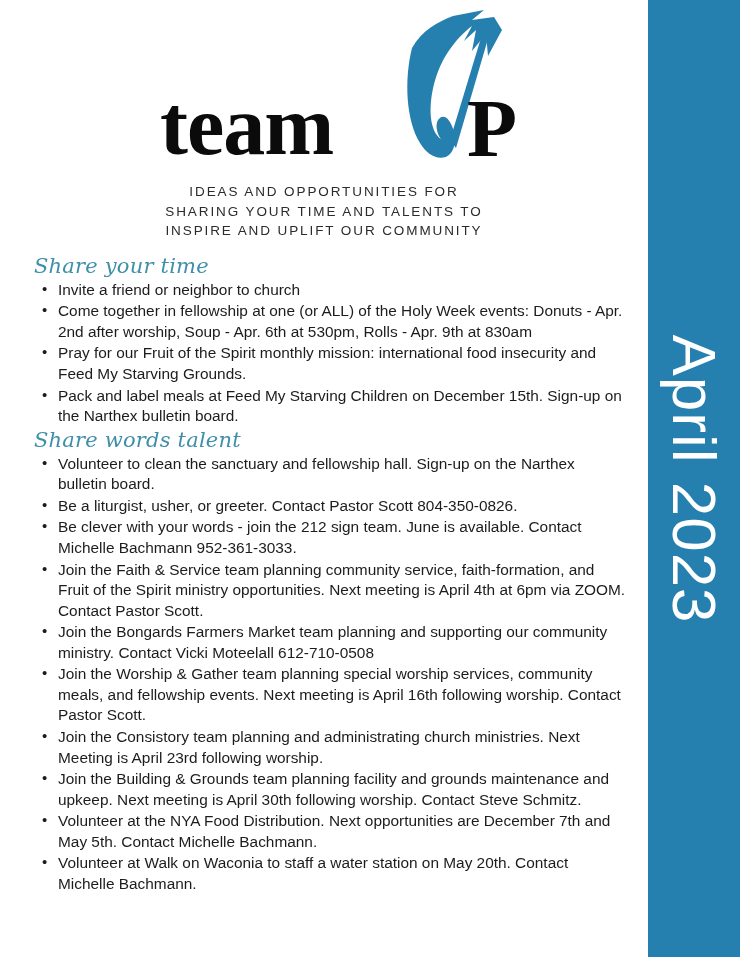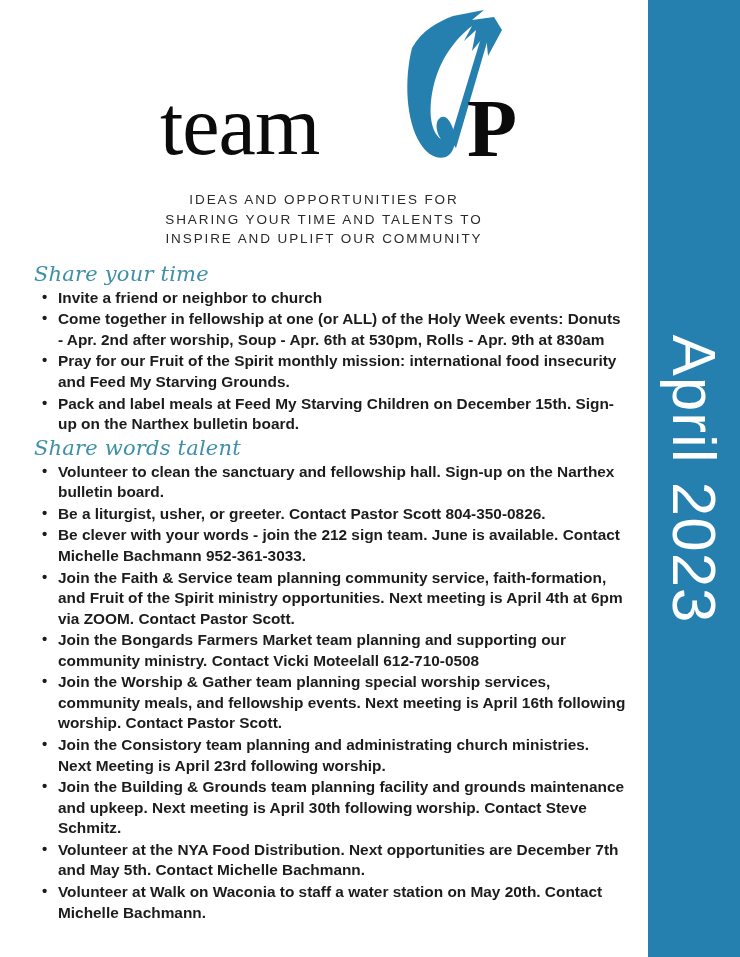--- a/index.html
+++ b/index.html
@@ -57,21 +57,21 @@
   .wordmark {
     position: relative;
     height: 168px;
     width: 100%;
   }
   .wordmark-team {
     position: absolute;
     left: 160px;
     top: 78px;
     font-family: "Liberation Serif", serif;
-    font-weight: 400;
+    font-weight: 700;
     font-size: 84px;
     line-height: 1;
     color: #0b0b0b;
     letter-spacing: -1px;
   }
   .wordmark-p {
     position: absolute;
     left: 467px;
     top: 82px;
     font-family: "Liberation Serif", serif;
@@ -82,21 +82,21 @@
   }
   .wordmark-swoosh {
     position: absolute;
     left: 398px;
     top: 2px;
     width: 120px;
     height: 160px;
   }
 
   .tagline {
-    margin: 16px auto 0 auto;
+    margin: 8px auto 0 auto;
     width: 400px;
     text-align: center;
     font-family: "Liberation Sans", sans-serif;
     font-size: 13.5px;
     line-height: 1.45;
     letter-spacing: 1.9px;
     color: #2b2b2b;
     text-transform: uppercase;
   }
   .tagline div { white-space: nowrap; }
@@ -115,21 +115,20 @@
     line-height: 1.05;
     color: #3e8fa8;
     margin: 0 0 3px 8px;
     letter-spacing: 0.2px;
   }
 
   ul.bullets {
     list-style: none;
     margin: 0;
     padding: 0;
-    font-weight: bold;
   }
   ul.bullets li {
     position: relative;
     padding-left: 32px;
     margin-bottom: 1px;
     font-size: 15.4px;
     line-height: 1.335;
     color: #1c1c1c;
     max-width: 580px;
   }

